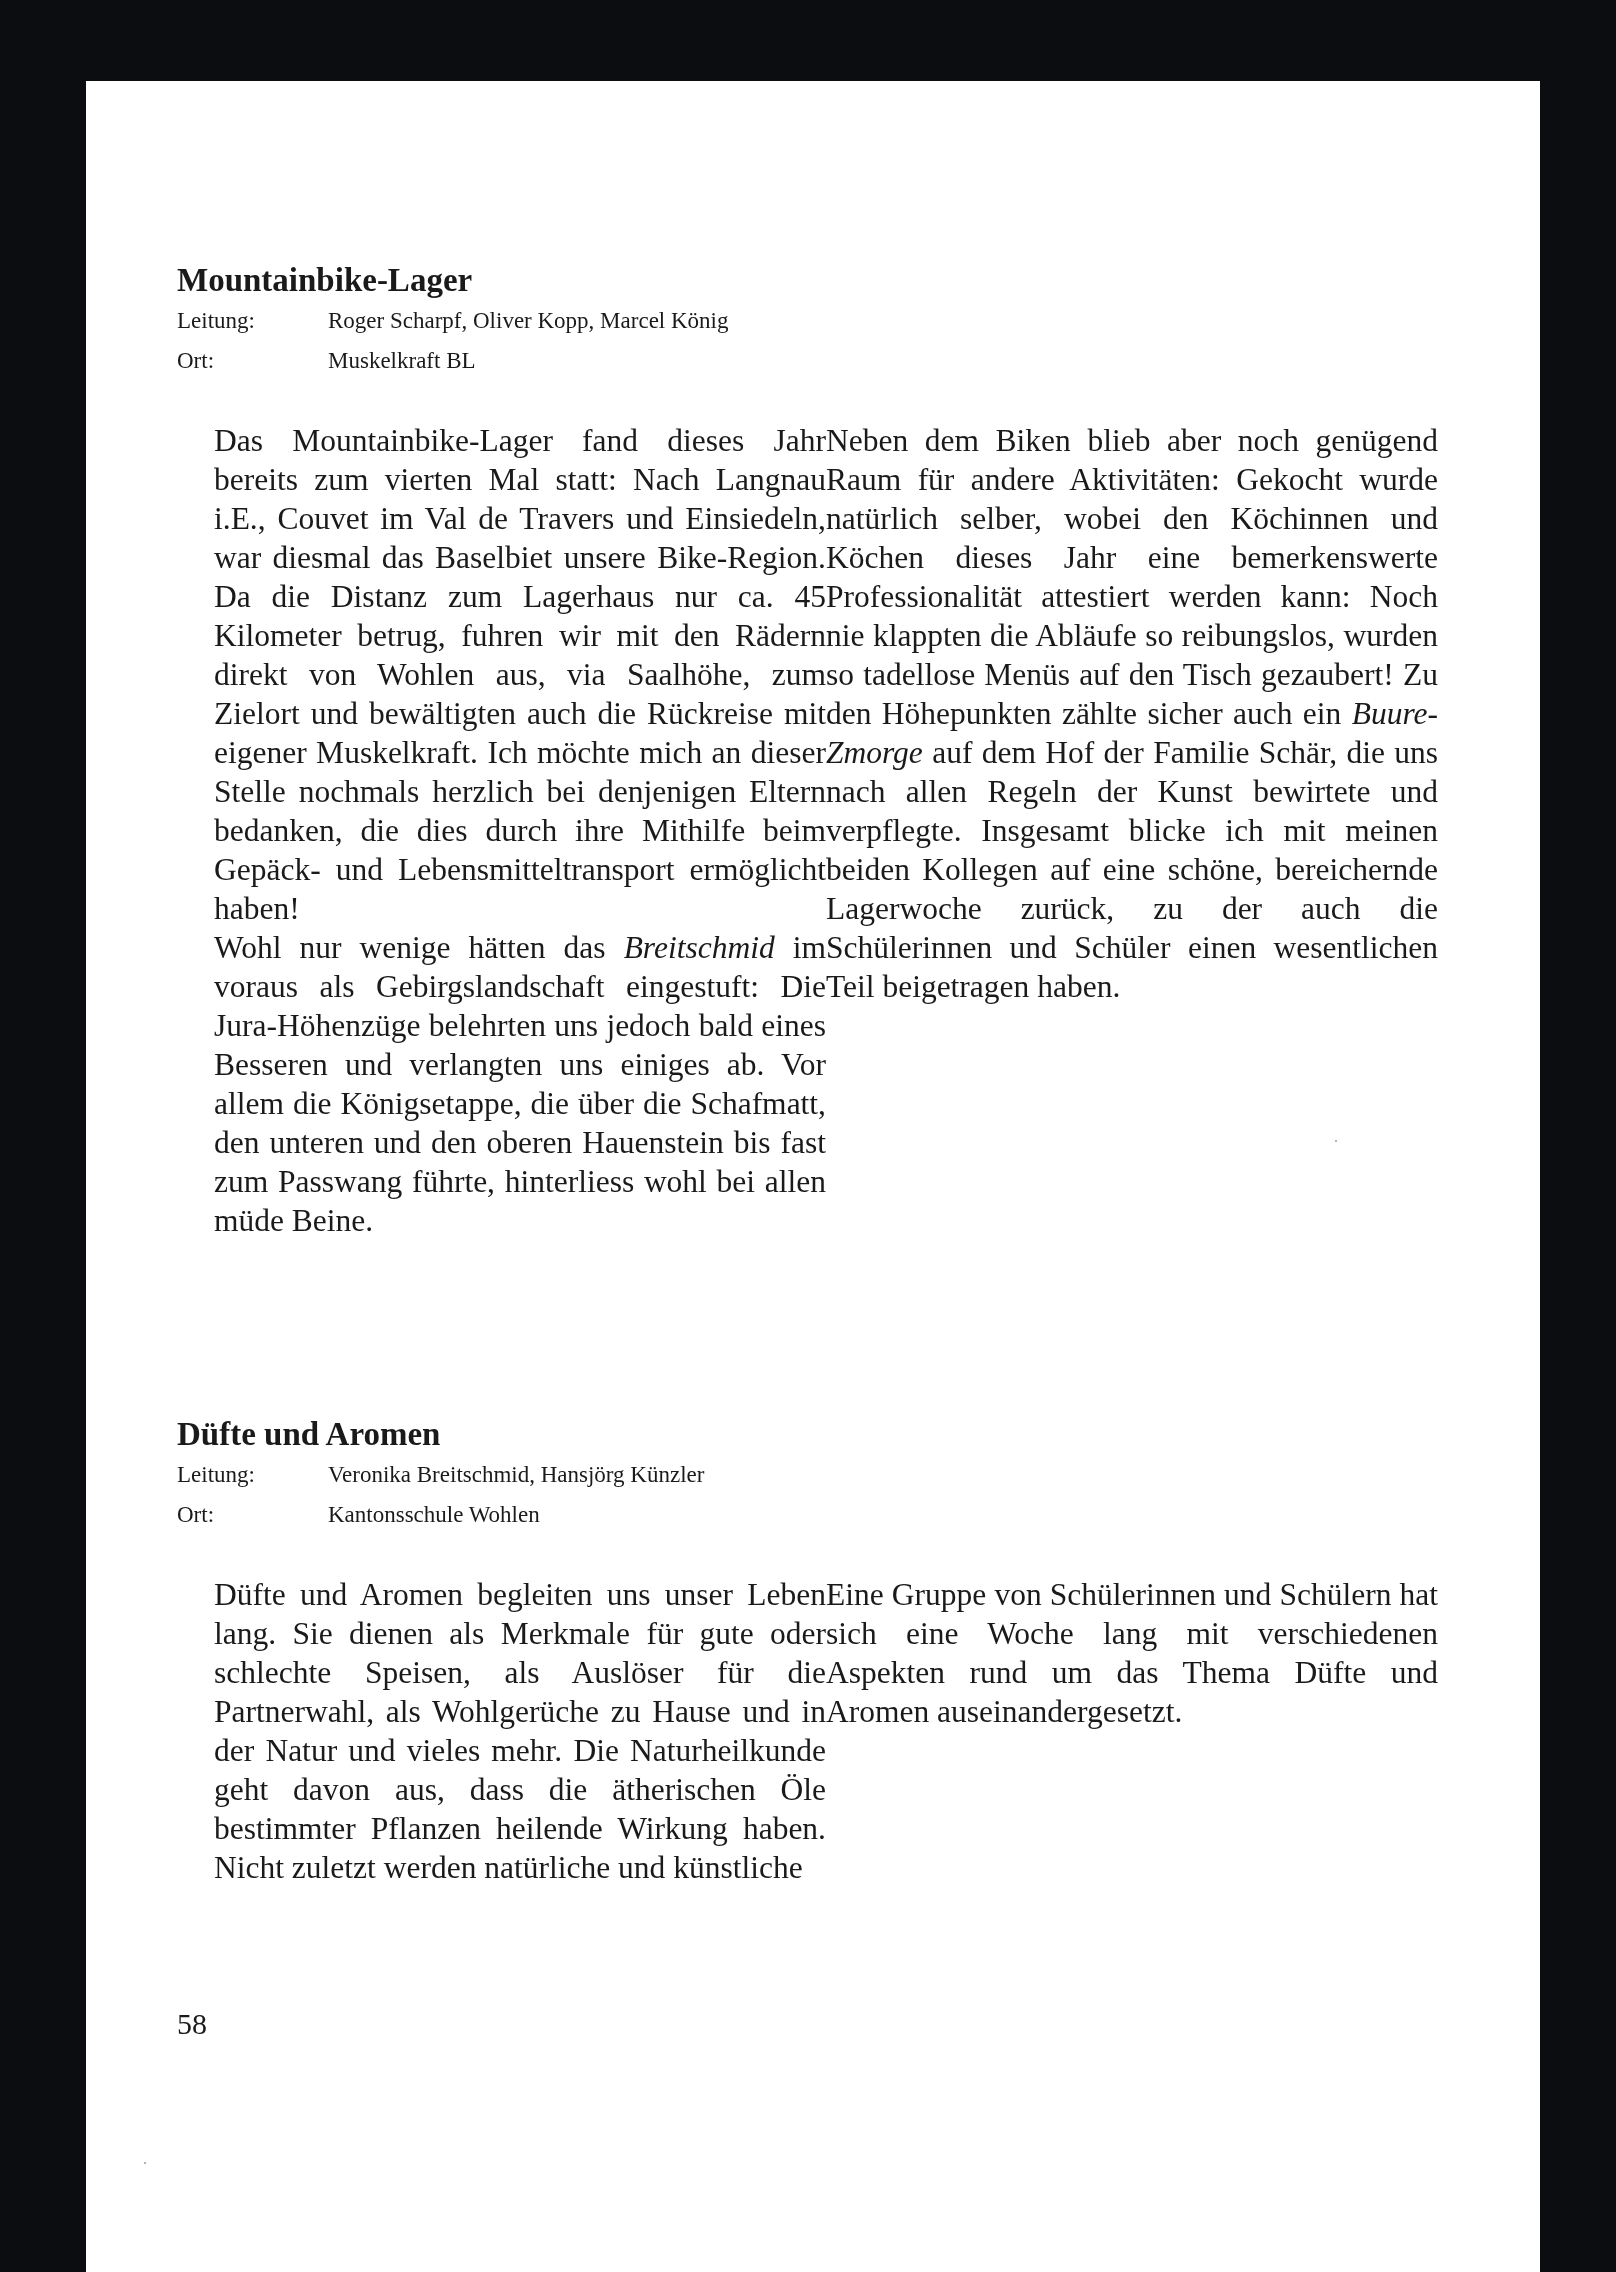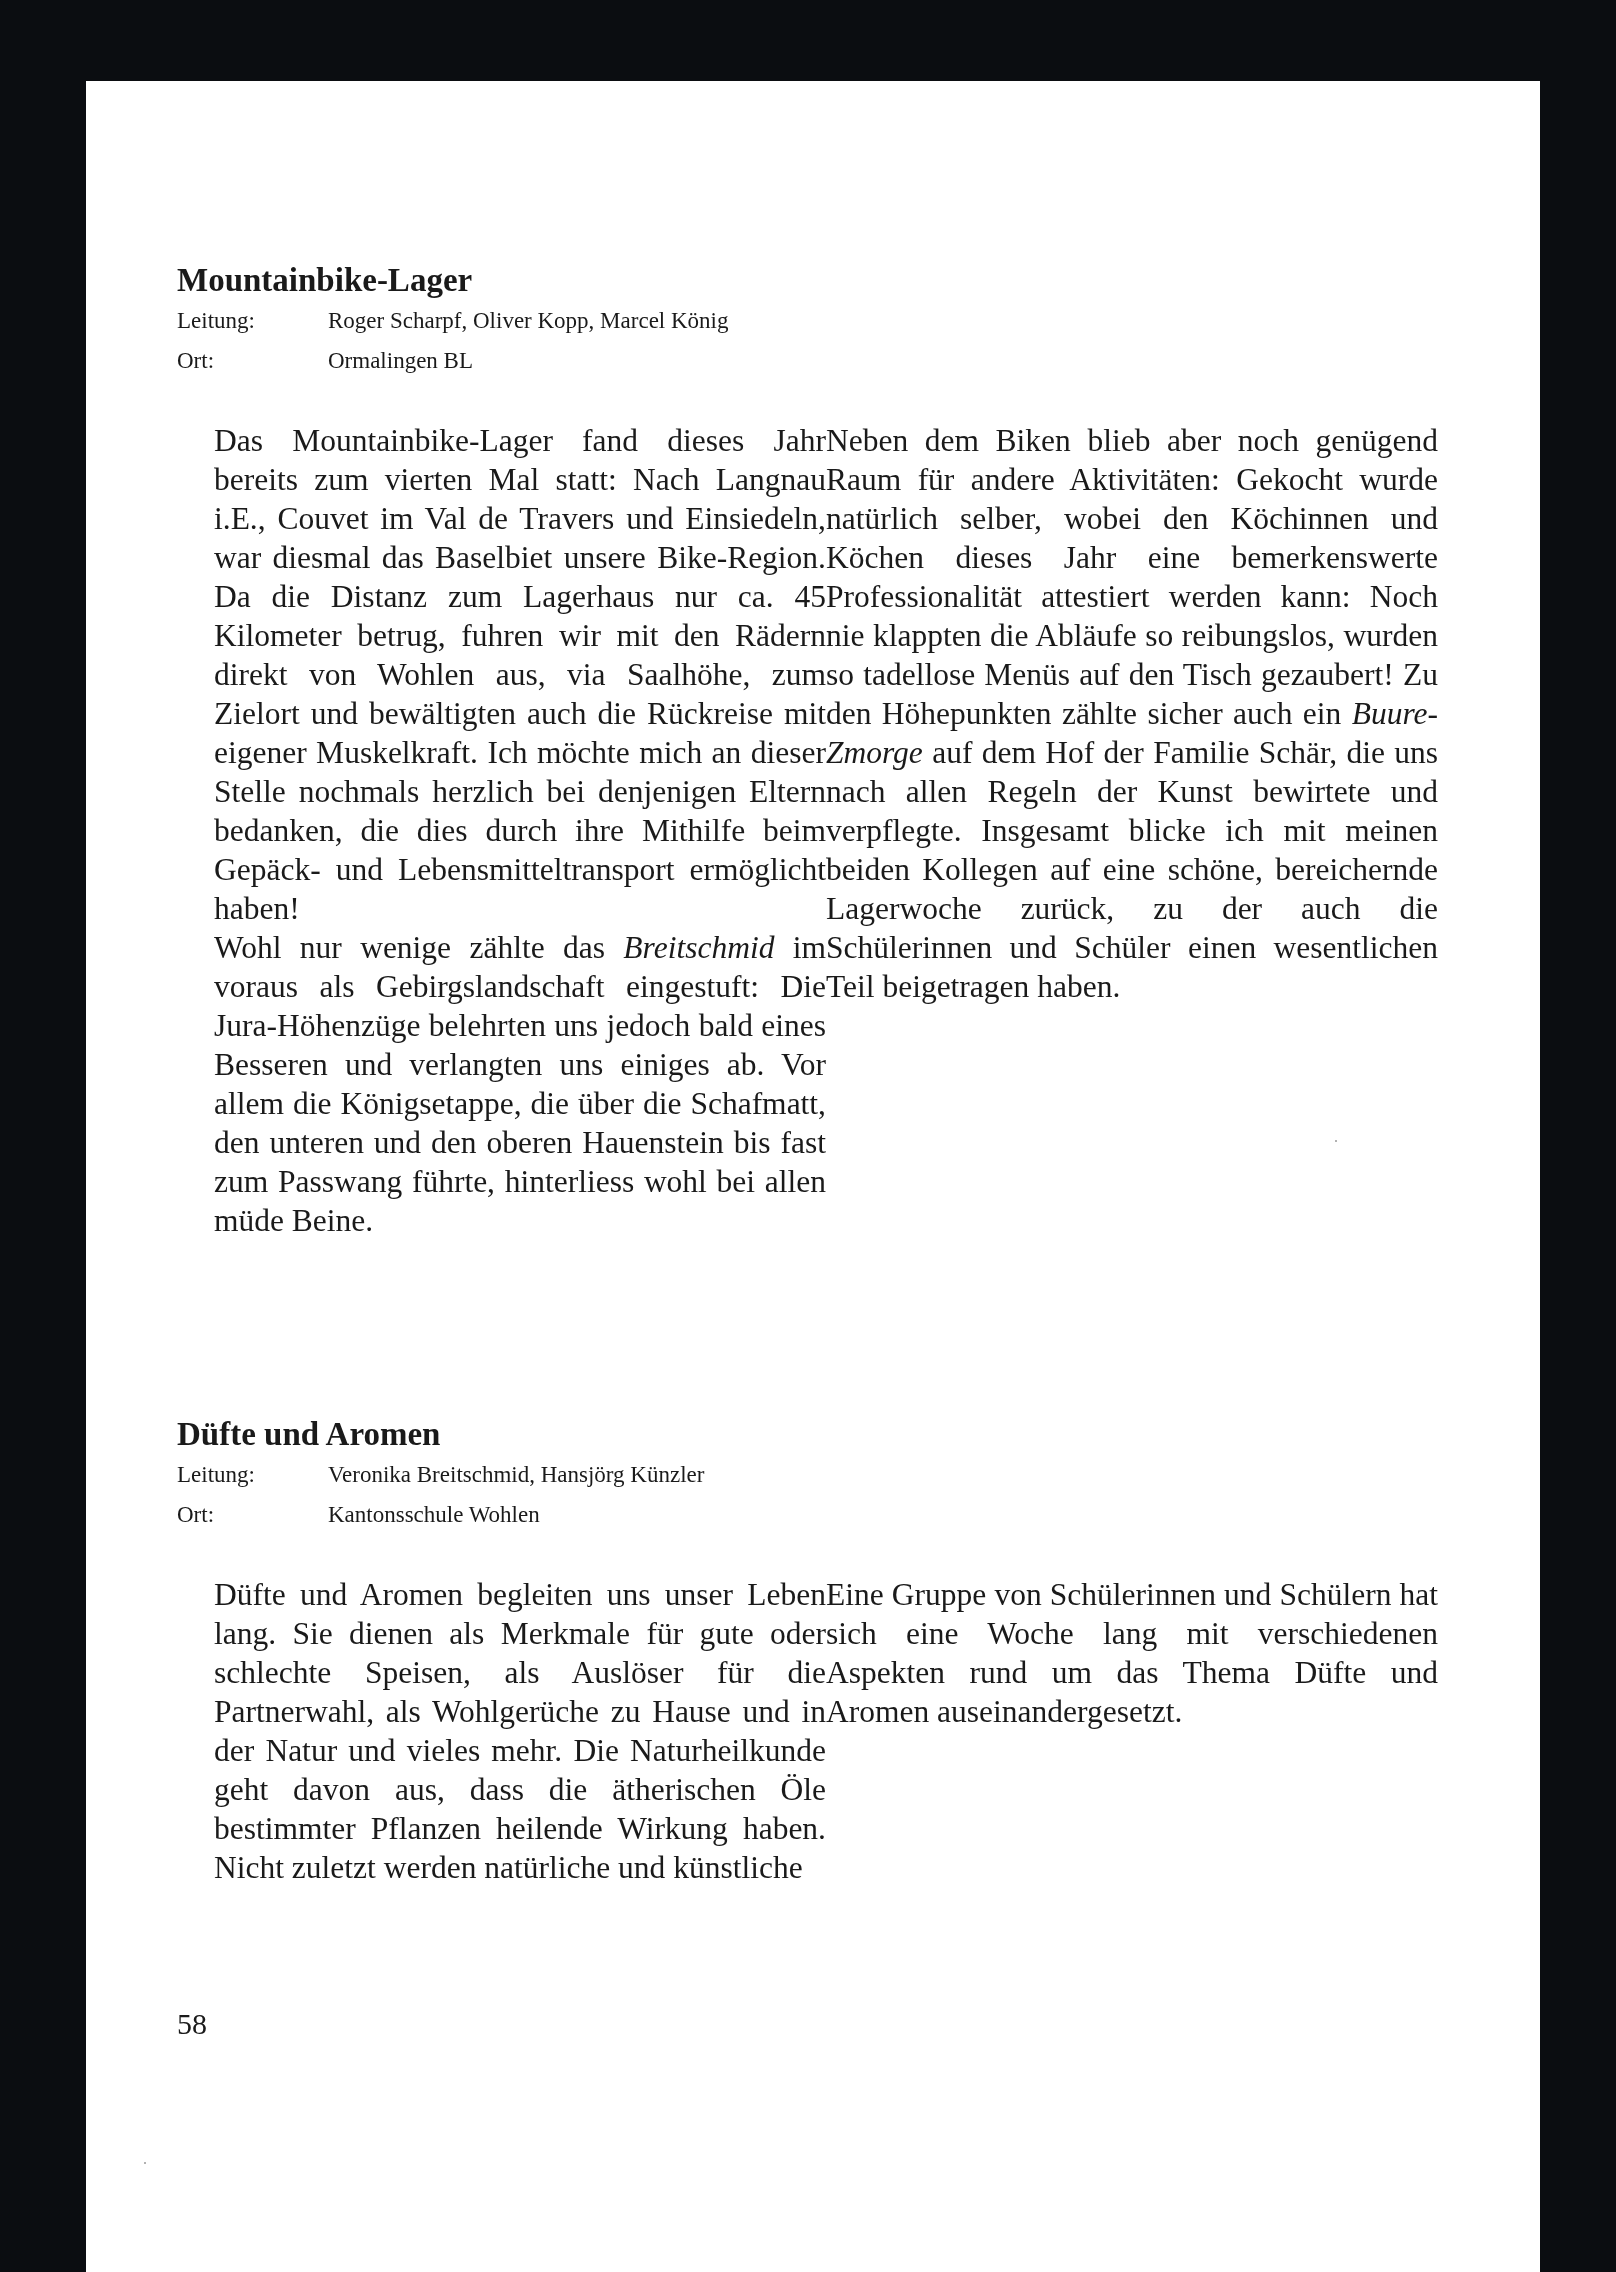--- a/index.html
+++ b/index.html
@@ -58,30 +58,30 @@
 
   <div class="section sec1">
     <h2 class="title">Mountainbike-Lager</h2>
     <div class="meta">
       <div class="meta-row">
         <span class="meta-label">Leitung:</span>
         <span>Roger Scharpf, Oliver Kopp, Marcel König</span>
       </div>
       <div class="meta-row">
         <span class="meta-label">Ort:</span>
-        <span>Ormalingen BL</span>
+        <span>Muskelkraft BL</span>
       </div>
     </div>
     <div class="cols">
       <div class="col">
         <p>
           <span>Das Mountainbike-Lager fand dieses Jahr bereits zum vierten Mal statt: Nach Langnau i.E., Couvet im Val de Travers und Einsiedeln, war diesmal das Baselbiet unsere Bike-Region. Da die Distanz zum Lagerhaus nur ca. 45 Kilometer betrug, fuhren wir mit den Rädern direkt von Wohlen aus, via Saalhöhe, zum Zielort und bewältigten auch die Rückreise mit eigener Muskelkraft. Ich möchte mich an dieser Stelle nochmals herzlich bei denjenigen Eltern bedanken, die dies durch ihre Mithilfe beim Gepäck- und Lebensmit­teltransport ermöglicht haben!</span>
         </p>
         <p>
-          <span>Wohl nur wenige zählte das </span><em>Breitschmid</em><span> im voraus als Gebirgslandschaft einge­stuft: Die Jura-Höhenzüge belehrten uns jedoch bald eines Besseren und verlangten uns einiges ab. Vor allem die Königsetappe, die über die Schaf­matt, den unteren und den oberen Hauenstein bis fast zum Passwang führte, hinterliess wohl bei allen müde Beine.</span>
+          <span>Wohl nur wenige hätten das </span><em>Breitschmid</em><span> im voraus als Gebirgslandschaft einge­stuft: Die Jura-Höhenzüge belehrten uns jedoch bald eines Besseren und verlangten uns einiges ab. Vor allem die Königsetappe, die über die Schaf­matt, den unteren und den oberen Hauenstein bis fast zum Passwang führte, hinterliess wohl bei allen müde Beine.</span>
         </p>
       </div>
       <div class="col">
         <p>
           <span>Neben dem Biken blieb aber noch ge­nügend Raum für andere Aktivitäten: Gekocht wurde natürlich selber, wobei den Köchinnen und Köchen dieses Jahr eine bemerkenswerte Professionalität attestiert werden kann: Noch nie klappten die Abläufe so reibungslos, wurden so tadellose Menüs auf den Tisch gezaubert! Zu den Höhepunkten zählte sicher auch ein </span><em>Buure-Zmorge</em><span> auf dem Hof der Familie Schär, die uns nach allen Regeln der Kunst bewirtete und verpflegte. Insgesamt blicke ich mit meinen beiden Kollegen auf eine schöne, bereichernde Lagerwoche zu­rück, zu der auch die Schülerinnen und Schüler einen wesentlichen Teil beige­tragen haben.</span>
         </p>
       </div>
     </div>
   </div>
 

